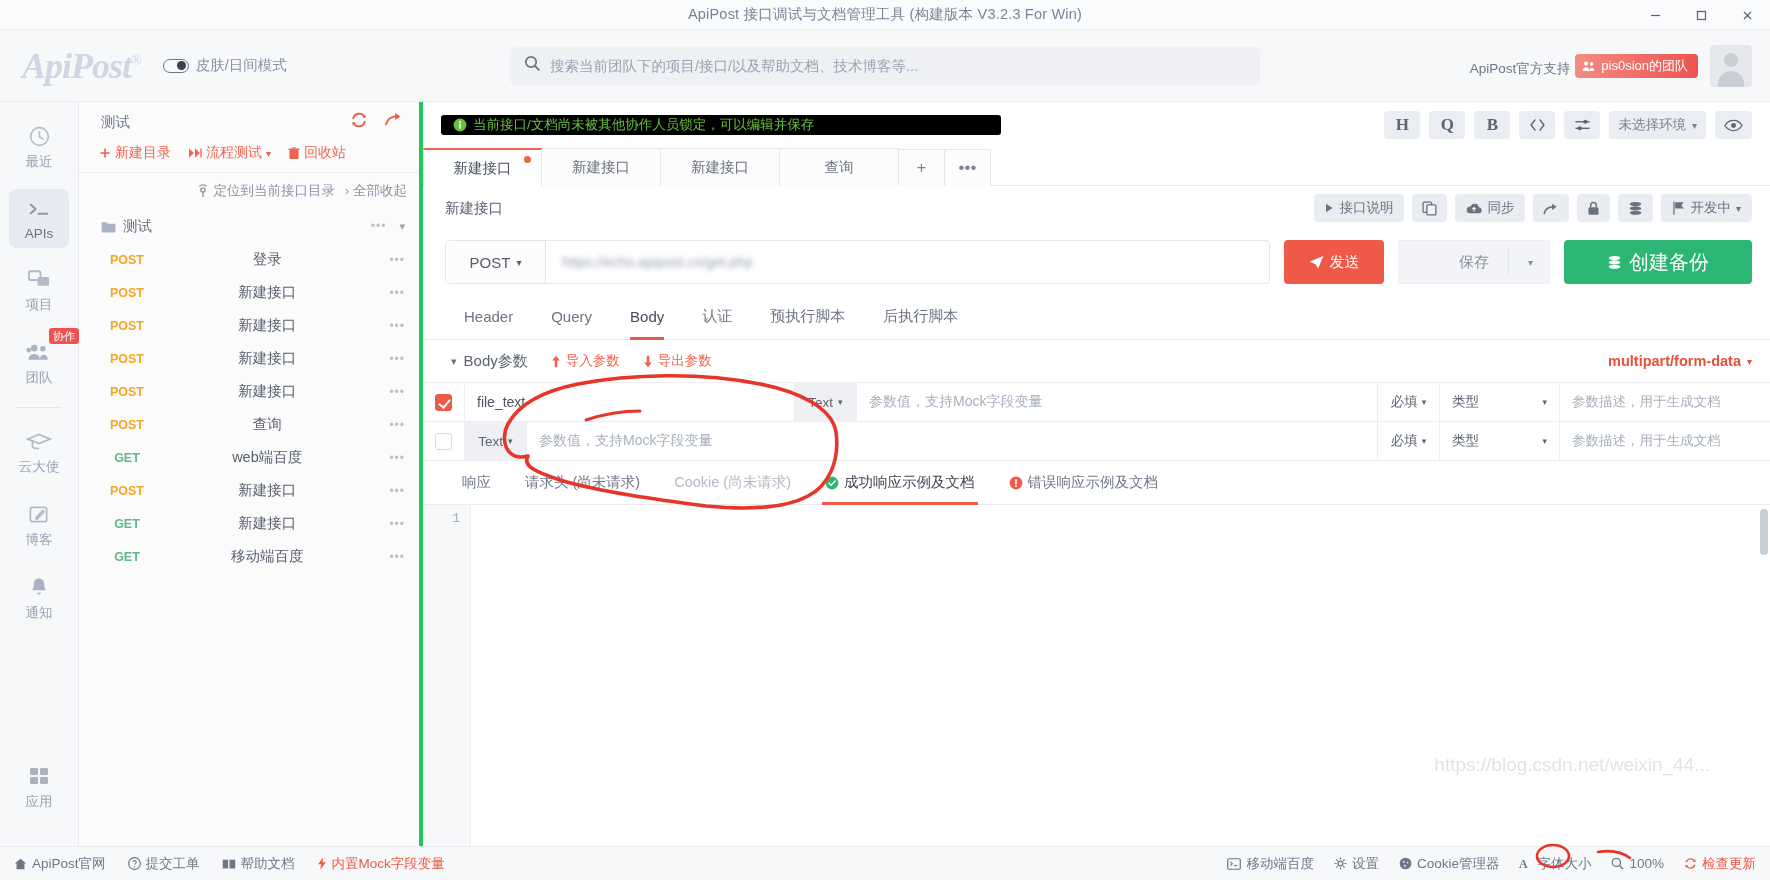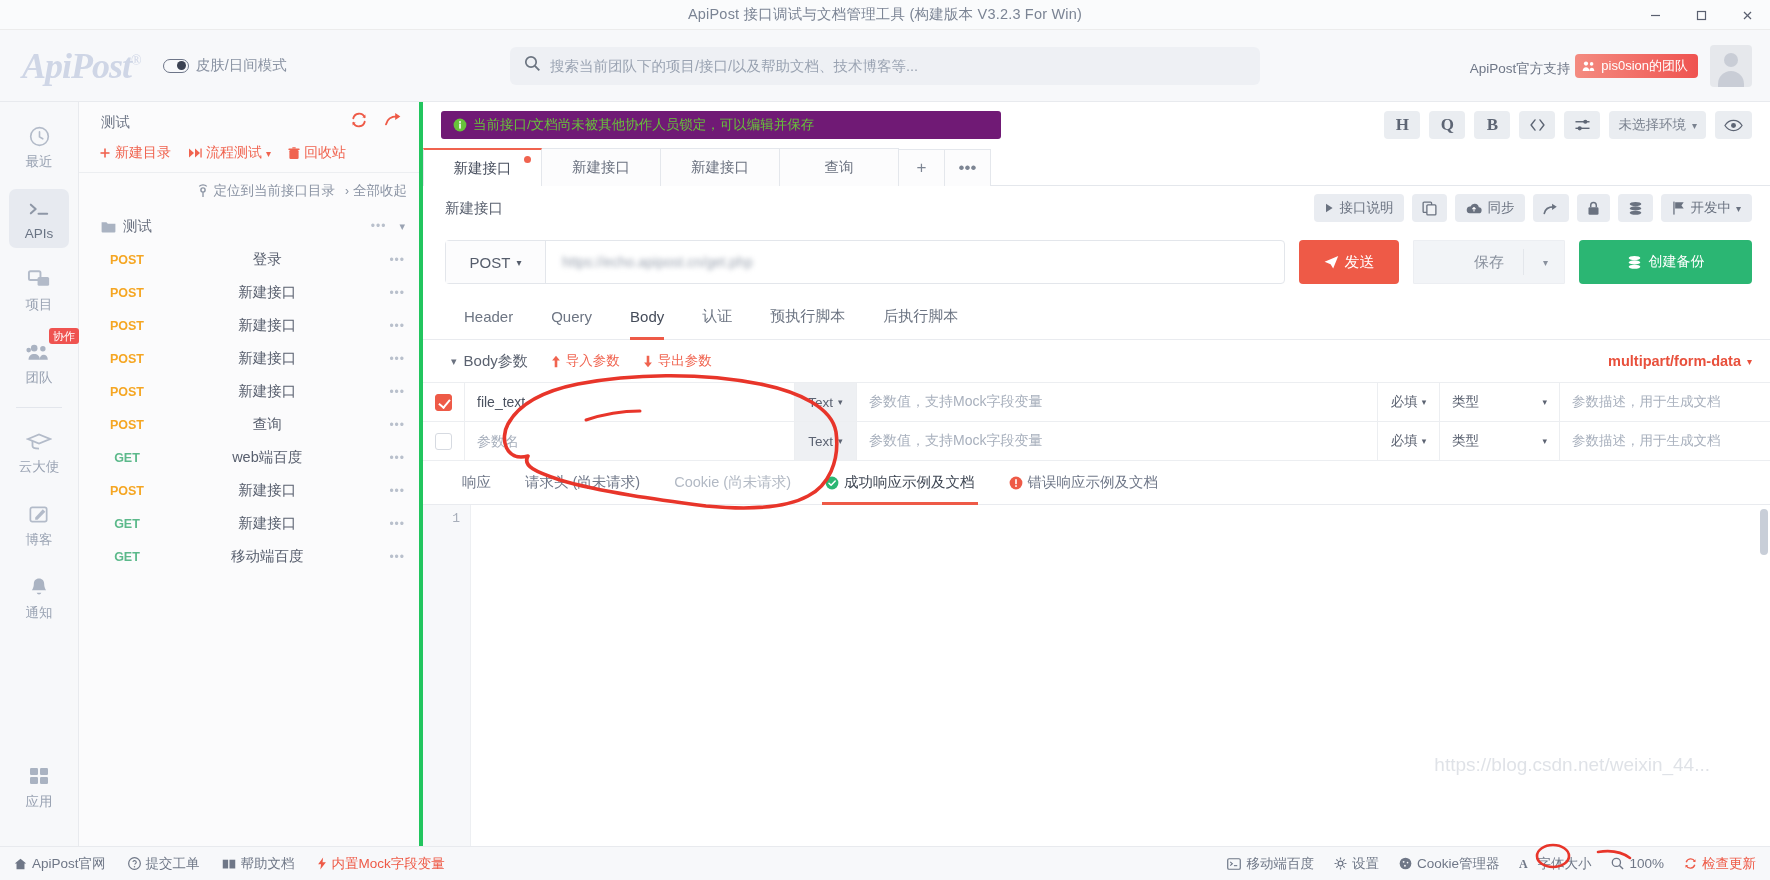--- a/index.html
+++ b/index.html
@@ -149,21 +149,21 @@
   .verb { font-weight: bold; font-size: 12.5px; width: 36px; }
   .verb.POST { color: #f5a623; }
   .verb.GET { color: #5cb98b; }
   .api-name { flex: 1; }
 
   
   .main { flex: 1; min-width: 0; display: flex; flex-direction: column; background: #fff; }
 
   .notice-row { display: flex; align-items: center; height: 46px; padding: 0 18px; gap: 10px; }
   .notice {
-    flex: 1; max-width: 560px; height: 28px; background: #701a75;
+    flex: 1; max-width: 560px; height: 20px; background: #000000;
     border-radius: 3px; display: flex; align-items: center; gap: 6px;
     padding: 0 12px; font-size: 13.5px; color: #67c23a;
   }
   .notice-toolbar { margin-left: auto; display: flex; align-items: center; gap: 9px; }
   .tb-btn {
     min-width: 36px; height: 28px; background: #eaedf1; border-radius: 4px;
     display: flex; align-items: center; justify-content: center;
     color: #5d6574; font-size: 15px; padding: 0 9px;
   }
   .tb-btn.serif { font-family: "Liberation Serif", serif; font-weight: bold; font-size: 17px; }
@@ -228,22 +228,22 @@
     display: flex; align-items: center; justify-content: center; gap: 6px; font-size: 15px;
   }
   .btn-save {
     width: 152px; height: 44px; background: #f2f4f7; color: #8a919e; border-radius: 1px;
     display: flex; align-items: center; justify-content: center; font-size: 15px;
     position: relative; border: 1px solid #eceef2;
   }
   .btn-save .caret { position: absolute; right: 16px; font-size: 10px; }
   .btn-save .divi { position: absolute; right: 40px; top: 8px; bottom: 8px; width: 1px; background: #e3e6eb; }
   .btn-backup {
-    width: 173px; height: 44px; background: #2bb673; color: #fff; border-radius: 4px;
-    display: flex; align-items: center; justify-content: center; gap: 7px; font-size: 14px;
+    width: 188px; height: 44px; background: #2bb673; color: #fff; border-radius: 4px;
+    display: flex; align-items: center; justify-content: center; gap: 7px; font-size: 20px;
   }
 
   
   .req-tabs {
     display: flex; align-items: center; gap: 0; padding: 0 22px; height: 46px;
     border-bottom: 1px solid #e9ebef; margin-top: 10px;
   }
   .rt {
     padding: 0 19px; height: 46px; display: flex; align-items: center;
     font-size: 15px; color: #6d7583; position: relative;
@@ -813,23 +813,20 @@
             <span>类型</span>
             <span style="font-size:9px">▾</span>
           </div>
           <div class="pcell p-desc">参数描述，用于生成文档</div>
         </div>
 
         <div class="prow">
           <div class="pcell p-check">
             <span class="chk"></span>
           </div>
-          <div class="pcell p-name">
-            <input placeholder="参数名" style="">
-          </div>
           <div class="pcell p-type">
             <span>Text</span>
             <span style="font-size:9px">▾</span>
           </div>
           <div class="pcell p-val">参数值，支持Mock字段变量</div>
           <div class="pcell p-req">
             <span>必填</span>
             <span style="font-size:9px">▾</span>
           </div>
           <div class="pcell p-kind">

